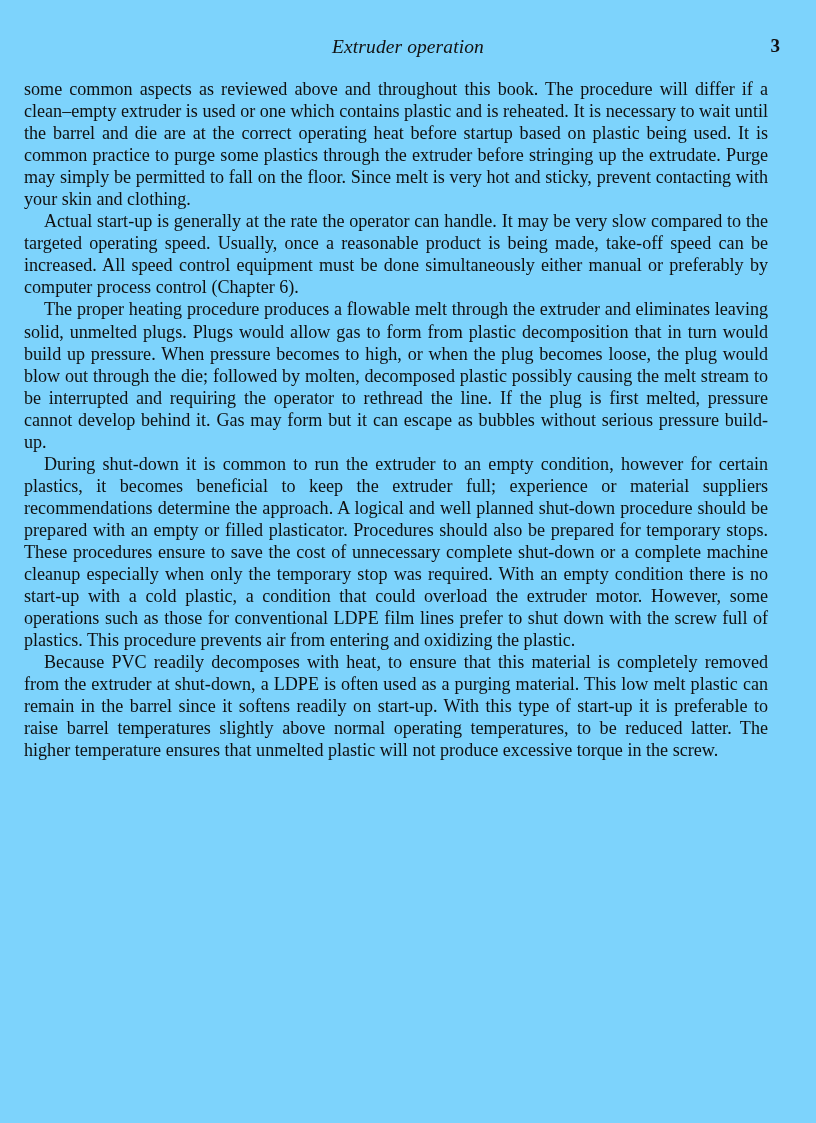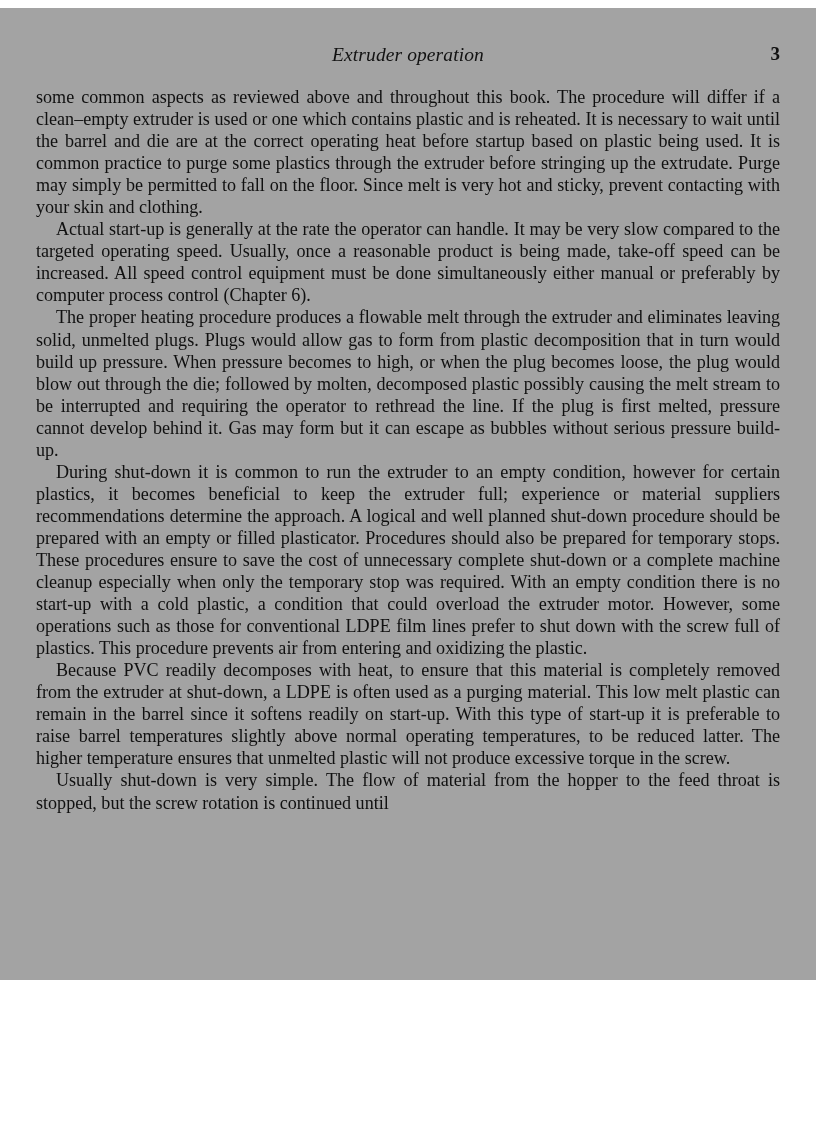--- a/index.html
+++ b/index.html
@@ -4,23 +4,23 @@
 <title>Extruder operation — page 15</title>
 <style>
   html, body {
     margin: 0;
     padding: 0;
     background: #ffffff;
   }
   .page {
     position: relative;
     width: 816px;
-    height: 972px;
-    margin: 8px auto;
-    background: #a3a3a3;
+    height: 1123px;
+    margin: 0 auto;
+    background: #7dd3fc;
     overflow: hidden;
     box-sizing: border-box;
   }
 
   
   .running-head {
     position: absolute;
     left: 36px;
     right: 36px;
     top: 36px;
@@ -43,21 +43,21 @@
     top: -1px;
     font-family: "Liberation Serif", "DejaVu Serif", serif;
     font-size: 19px;
     font-weight: bold;
     color: #111111;
   }
 
   
   .textblock {
     position: absolute;
-    left: 36px;
+    left: 24px;
     top: 78px;
     width: 744px;
     font-family: "Liberation Serif", "DejaVu Serif", serif;
     font-size: 18.1px;
     line-height: 22.05px;
     color: #101010;
     text-align: justify;
     text-justify: inter-word;
     -webkit-hyphens: none;
     hyphens: none;
@@ -84,16 +84,15 @@
     <span class="running-head-title">Extruder operation</span>
     <span class="folio">3</span>
   </div>
 
   <div class="textblock">
     <p>some common aspects as reviewed above and throughout this book. The procedure will differ if a clean–empty extruder is used or one which contains plastic and is reheated. It is necessary to wait until the barrel and die are at the correct operating heat before startup based on plastic being used. It is common practice to purge some plastics through the extruder before stringing up the extrudate. Purge may simply be permitted to fall on the floor. Since melt is very hot and sticky, prevent contacting with your skin and clothing.</p>
     <p class="indent">Actual start-up is generally at the rate the operator can handle. It may be very slow compared to the targeted operating speed. Usually, once a reasonable product is being made, take-off speed can be increased. All speed control equipment must be done simultaneously either manual or preferably by computer process control (Chapter 6).</p>
     <p class="indent">The proper heating procedure produces a flowable melt through the extruder and eliminates leaving solid, unmelted plugs. Plugs would allow gas to form from plastic decomposition that in turn would build up pressure. When pressure becomes to high, or when the plug becomes loose, the plug would blow out through the die; followed by molten, decomposed plastic possibly causing the melt stream to be interrupted and requiring the operator to rethread the line. If the plug is first melted, pressure cannot develop behind it. Gas may form but it can escape as bubbles without serious pressure build-up.</p>
     <p class="indent">During shut-down it is common to run the extruder to an empty condition, however for certain plastics, it becomes beneficial to keep the extruder full; experience or material suppliers recommendations determine the approach. A logical and well planned shut-down procedure should be prepared with an empty or filled plasticator. Procedures should also be prepared for temporary stops. These procedures ensure to save the cost of unnecessary complete shut-down or a complete machine cleanup especially when only the temporary stop was required. With an empty condition there is no start-up with a cold plastic, a condition that could overload the extruder motor. However, some operations such as those for conventional LDPE film lines prefer to shut down with the screw full of plastics. This procedure prevents air from entering and oxidizing the plastic.</p>
     <p class="indent">Because PVC readily decomposes with heat, to ensure that this material is completely removed from the extruder at shut-down, a LDPE is often used as a purging material. This low melt plastic can remain in the barrel since it softens readily on start-up. With this type of start-up it is preferable to raise barrel temperatures slightly above normal operating temperatures, to be reduced latter. The higher temperature ensures that unmelted plastic will not produce excessive torque in the screw.</p>
-    <p class="indent">Usually shut-down is very simple. The flow of material from the hopper to the feed throat is stopped, but the screw rotation is continued until</p>
   </div>
 
 </div>
 
 </body></html>

